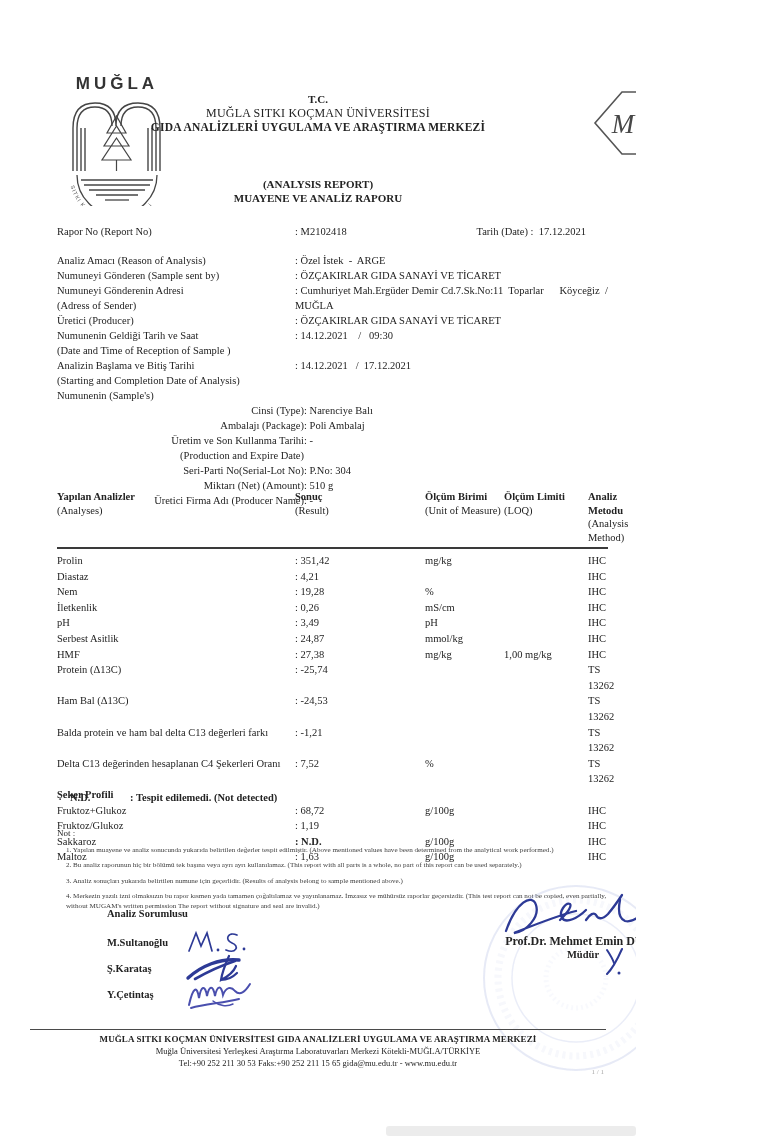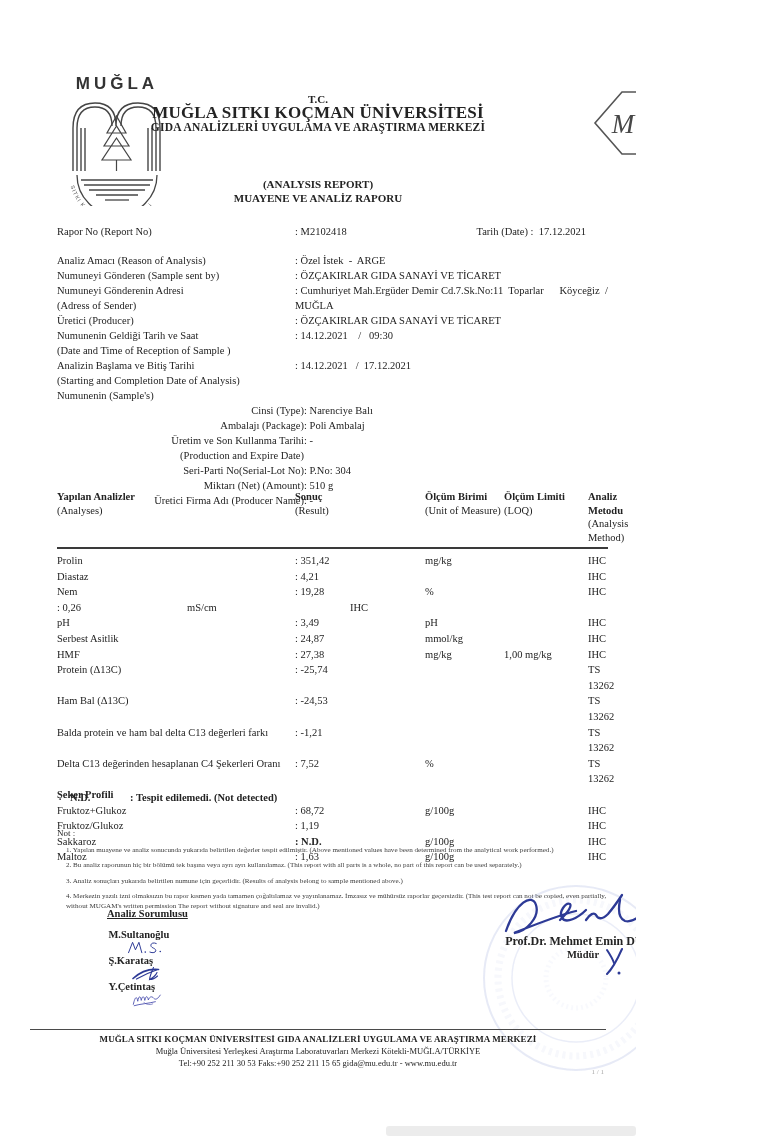--- a/index.html
+++ b/index.html
@@ -3,21 +3,21 @@
 <meta charset="utf-8">
 <style>
   html,body{margin:0;padding:0;background:#fff;}
   .page{position:relative;width:636px;height:1140px;background:#fff;overflow:hidden;
         font-family:"Liberation Serif",serif;color:#232323;}
   
   .left-logo{position:absolute;left:56px;top:74px;}
   .right-logo{position:absolute;left:588px;top:86px;}
   .center-head{position:absolute;left:0;right:0;top:92px;text-align:center;line-height:14px;}
   .center-head .tc{font-weight:bold;font-size:11px;}
-  .center-head .uni{font-weight:bold;font-size:17px;letter-spacing:.2px;}
+  .center-head .uni{font-weight:normal;font-size:12px;letter-spacing:.2px;}
   .center-head .dept{font-weight:bold;font-size:11.5px;letter-spacing:.2px;}
   .report-title{position:absolute;left:0;right:0;top:177px;text-align:center;line-height:14px;}
   .report-title div{font-weight:bold;font-size:11px;}
   
   .info{position:absolute;left:57px;right:26px;top:224px;font-size:10.5px;}
   .irow{display:flex;line-height:15px;}
   .ilabel{width:238px;flex-shrink:0;}
   .ilabel .l2{display:block;}
   .ival{white-space:pre-wrap;}
   .indent .ilabel{padding-left:9px;text-align:right;}
@@ -37,22 +37,22 @@
   .trow.rbold .c2{font-weight:bold;}
   .tbody{padding-top:4px;}
   
   .ndrow{position:absolute;left:70px;top:792px;font-weight:bold;font-size:10.5px;display:flex;}
   .ndrow .ndl{width:60px;}
   .notlabel{position:absolute;left:57px;top:828px;font-size:9px;}
   .notes{position:absolute;left:66px;right:22px;top:846px;font-size:7.1px;line-height:9.3px;color:#3c3c3c;}
   .notes .note{margin-bottom:6.2px;}
   
   .sig-left{position:absolute;left:107px;top:908px;font-size:10.5px;}
-  .sig-head{font-weight:bold;text-decoration:underline;margin-bottom:10px;}
-  .sig-row{display:flex;align-items:center;height:26px;flex-direction:column;}
+  .sig-head{font-weight:bold;margin-bottom:10px;}
+  .sig-row{display:flex;align-items:center;height:26px;}
   .sig-row .nm{font-weight:bold;width:78px;flex-shrink:0;}
   .sig-right{position:absolute;left:448px;top:886px;width:270px;text-align:center;}
   .stamp{position:absolute;left:28px;top:-8px;opacity:.55;}
   .dir-sig{position:relative;display:block;margin:0 auto;}
   .dir-name{position:relative;font-weight:bold;font-size:12px;margin-top:-10px;}
   .dir-title{position:relative;font-weight:bold;font-size:10.5px;}
   .dir-y{position:absolute;margin-left:2px;margin-top:-2px;}
   
   .footer{position:absolute;left:30px;right:30px;top:1029px;border-top:1.5px solid #4a4a4a;
           text-align:center;padding-top:4px;}
@@ -219,20 +219,21 @@
 
         <div class="trow">
           <span class="c1">Nem</span>
           <span class="c2">: 19,28</span>
           <span class="c3">%</span>
           <span class="c4"></span>
           <span class="c5">IHC</span>
         </div>
 
         <div class="trow">
+          <span class="c1">İletkenlik</span>
           <span class="c2">: 0,26</span>
           <span class="c3">mS/cm</span>
           <span class="c4"></span>
           <span class="c5">IHC</span>
         </div>
 
         <div class="trow">
           <span class="c1">pH</span>
           <span class="c2">: 3,49</span>
           <span class="c3">pH</span>

